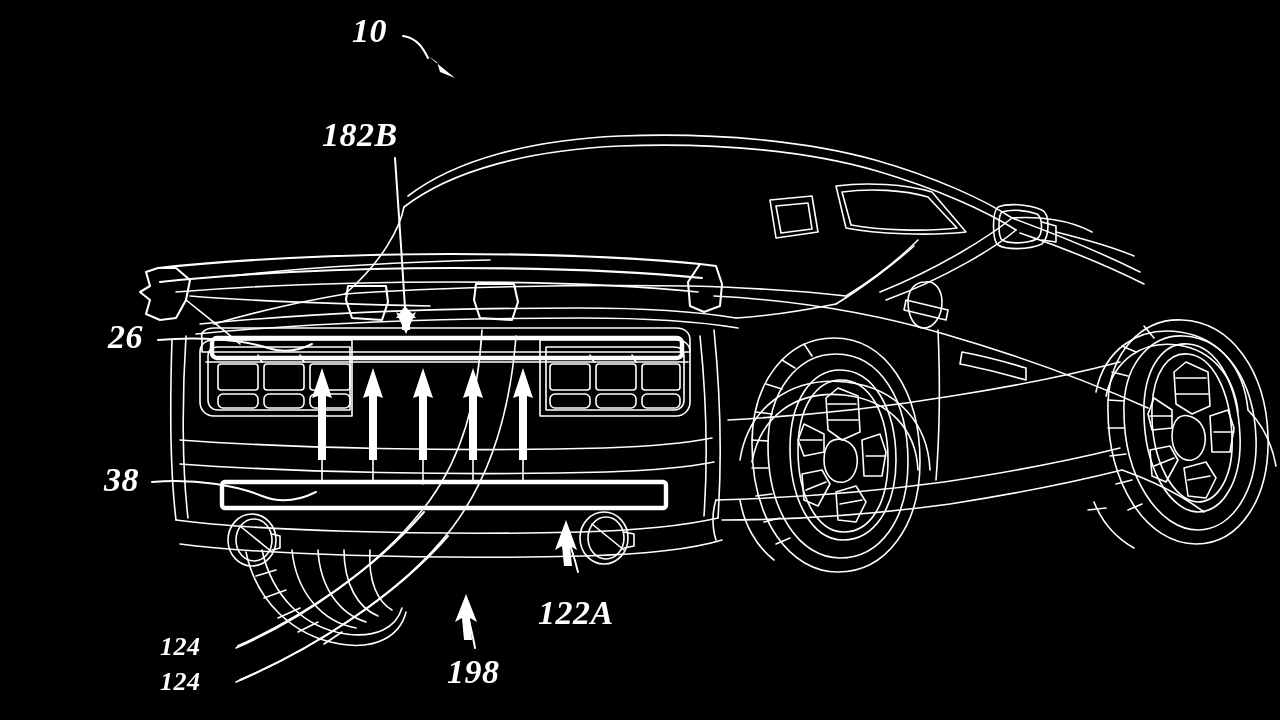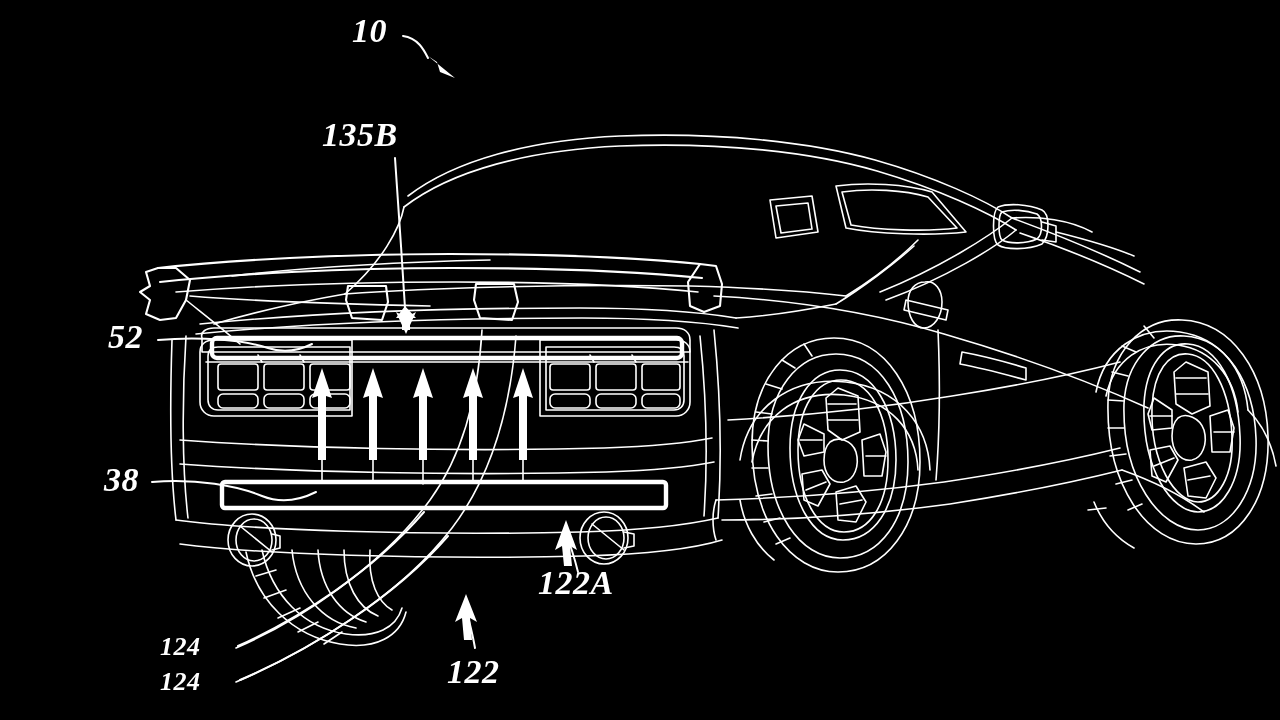--- a/index.html
+++ b/index.html
@@ -345,27 +345,27 @@
 
     <g>
       <path class="lead" d="M578 572 C 574 556 570 544 566 534"></path>
       <path class="solid" d="M566 520 L 555 550 L 562 546 L 564 566 L 572 566 L 570 546 L 577 550 Z"></path>
     </g>
 
   </svg>
 
   <div class="ref-label lbl-lg" style="left:352px; top:14px;">10</div>
 
-  <div class="ref-label lbl-lg" style="left:322px; top:118px;">135B</div>
-
-  <div class="ref-label lbl-lg" style="left:108px; top:320px;">52</div>
+  <div class="ref-label lbl-lg" style="left:322px; top:118px;">182B</div>
+
+  <div class="ref-label lbl-lg" style="left:108px; top:320px;">26</div>
 
   <div class="ref-label lbl-lg" style="left:104px; top:463px;">38</div>
 
   <div class="ref-label lbl-md" style="left:160px; top:634px;">124</div>
 
   <div class="ref-label lbl-md" style="left:160px; top:669px;">124</div>
 
-  <div class="ref-label lbl-lg" style="left:447px; top:655px;">122</div>
-
-  <div class="ref-label lbl-lg" style="left:538px; top:566px;">122A</div>
+  <div class="ref-label lbl-lg" style="left:447px; top:655px;">198</div>
+
+  <div class="ref-label lbl-lg" style="left:538px; top:596px;">122A</div>
 
 </div>
 
 </body></html>

